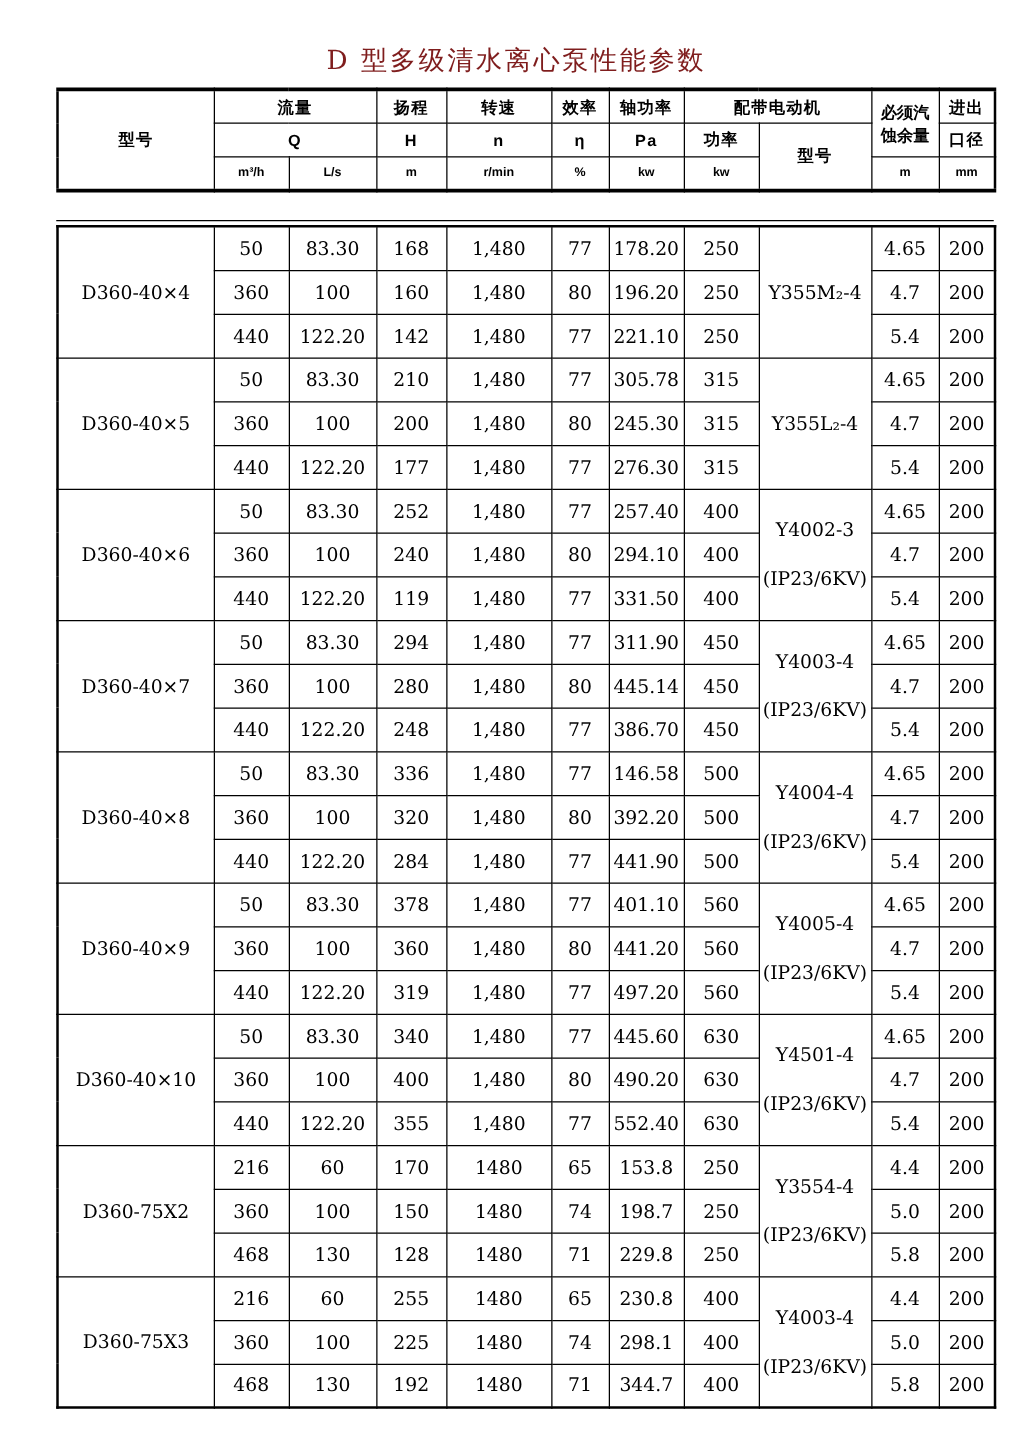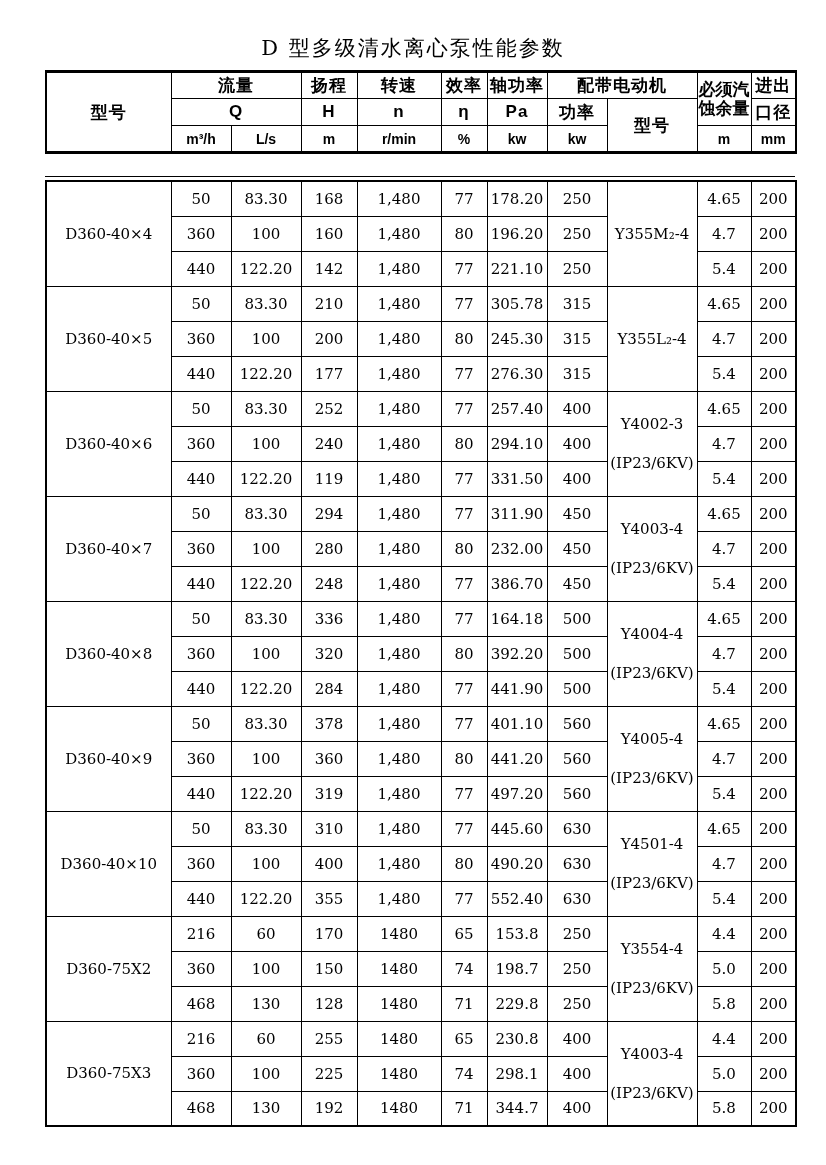--- a/index.html
+++ b/index.html
@@ -16,21 +16,21 @@
   }
   .doc-title {
     position: absolute;
     top: 34px;
     left: 0;
     width: 826px;
     text-align: center;
     font-family: "DejaVu Serif", serif;
     font-size: 21px;
     letter-spacing: 2px;
-    color: #000000;
+    color: #7f1d1d;
   }
   table {
     border-collapse: collapse;
     table-layout: fixed;
   }
   td {
     border: 1px solid #000;
     text-align: center;
     vertical-align: middle;
     padding: 0;
@@ -44,24 +44,24 @@
     top: 70px;
     width: 750px;
     border: 2px solid #000;
     border-top-width: 3px;
     border-bottom-width: 3px;
   }
   .hdr-table tr { height: 27px; }
   .hdr-table td {
     font-family: "Liberation Sans", sans-serif;
     font-weight: bold;
-    font-size: 17px;
+    font-size: 13px;
     letter-spacing: 1px;
   }
-  .hdr-table .unit-row td { font-size: 14px; letter-spacing: 0; }
+  .hdr-table .unit-row td { font-size: 10px; letter-spacing: 0; }
   .npsh-hdr div { line-height: 19px; letter-spacing: 0; }
   
   .body-wrap {
     position: absolute;
     left: 45px;
     top: 176px;
     width: 750px;
     border-top: 1px solid #000;
     padding-top: 3px;
   }
@@ -280,21 +280,21 @@
             </td>
             <td>4.65</td>
             <td>200</td>
           </tr>
           <tr>
             <td>360</td>
             <td>100</td>
             <td>280</td>
             <td>1,480</td>
             <td>80</td>
-            <td>232.00</td>
+            <td>445.14</td>
             <td>450</td>
             <td>4.7</td>
             <td>200</td>
           </tr>
           <tr>
             <td>440</td>
             <td>122.20</td>
             <td>248</td>
             <td>1,480</td>
             <td>77</td>
@@ -303,21 +303,21 @@
             <td>5.4</td>
             <td>200</td>
           </tr>
           <tr>
             <td rowspan="3" class="model-cell">D360-40×8</td>
             <td>50</td>
             <td>83.30</td>
             <td>336</td>
             <td>1,480</td>
             <td>77</td>
-            <td>164.18</td>
+            <td>146.58</td>
             <td>500</td>
             <td rowspan="3" class="motor-cell">
               <div>Y4004-4</div>
               <div class="motor-note">(IP23/6KV)</div>
             </td>
             <td>4.65</td>
             <td>200</td>
           </tr>
           <tr>
             <td>360</td>
@@ -376,21 +376,21 @@
             <td>77</td>
             <td>497.20</td>
             <td>560</td>
             <td>5.4</td>
             <td>200</td>
           </tr>
           <tr>
             <td rowspan="3" class="model-cell">D360-40×10</td>
             <td>50</td>
             <td>83.30</td>
-            <td>310</td>
+            <td>340</td>
             <td>1,480</td>
             <td>77</td>
             <td>445.60</td>
             <td>630</td>
             <td rowspan="3" class="motor-cell">
               <div>Y4501-4</div>
               <div class="motor-note">(IP23/6KV)</div>
             </td>
             <td>4.65</td>
             <td>200</td>

